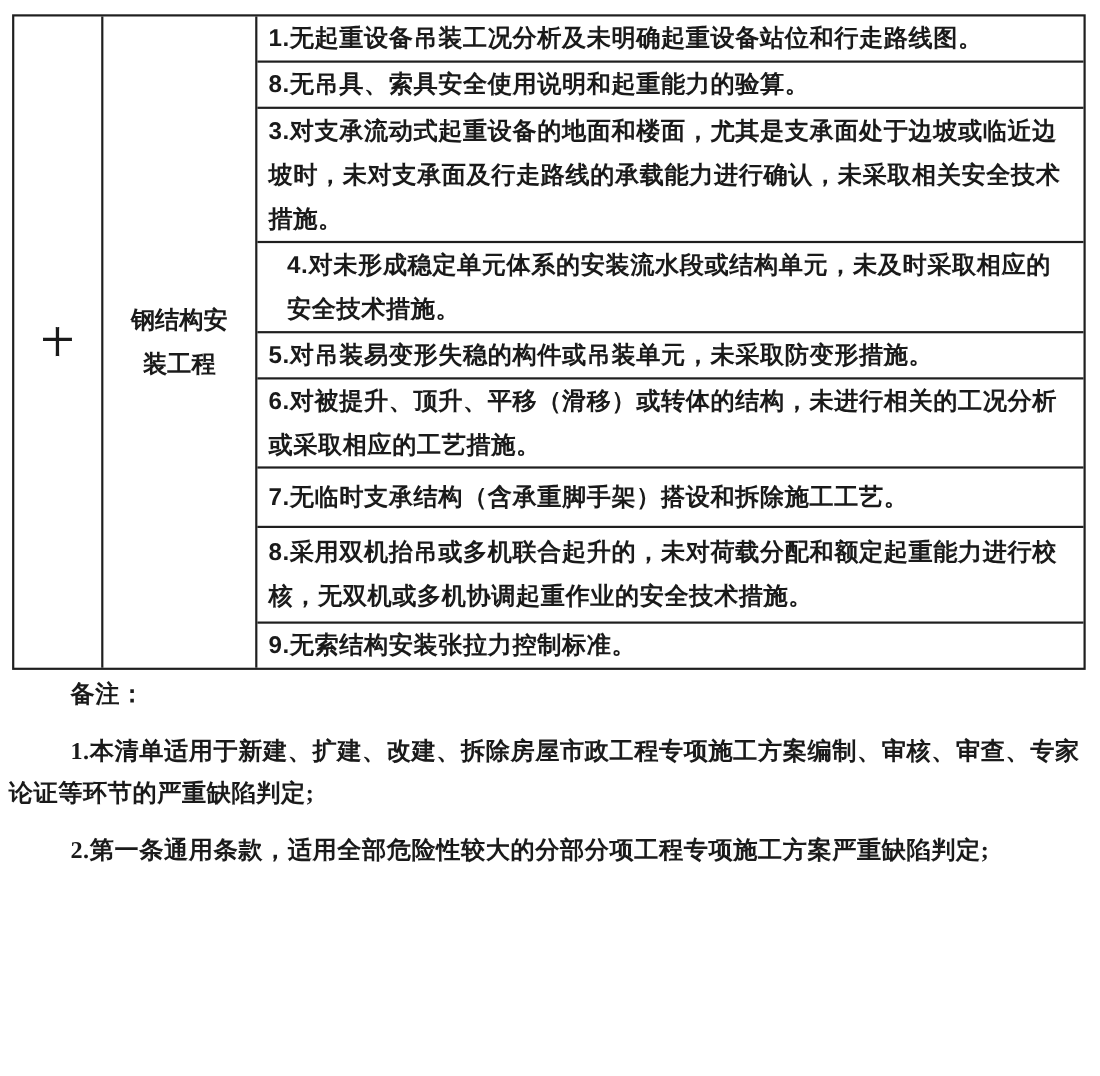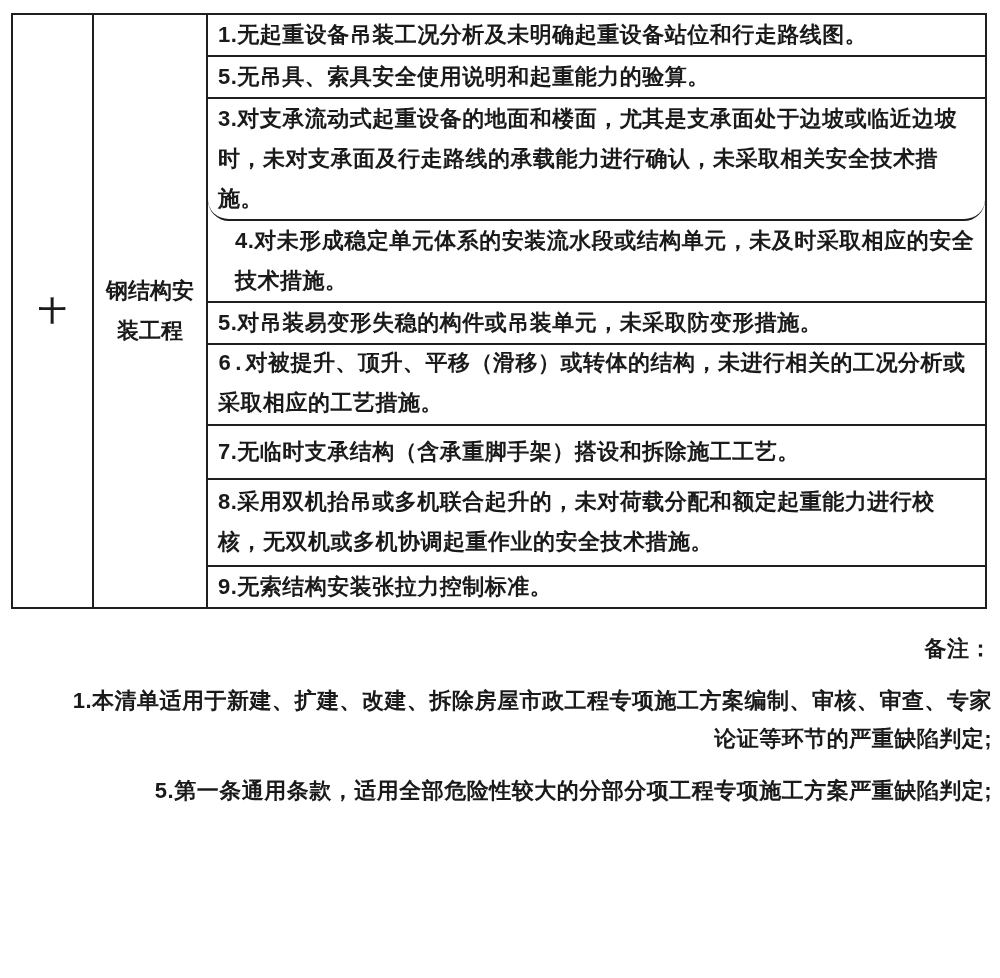--- a/index.html
+++ b/index.html
@@ -32,21 +32,21 @@
   .col-num {
     width: 81px;
     border-right: 2px solid #1f1f1f;
     display: flex;
     align-items: center;
     justify-content: center;
     font-size: 27px;
     font-weight: 600;
   }
   .col-cat {
-    width: 114px;
+    width: 140px;
     border-right: 2px solid #1f1f1f;
     display: flex;
     align-items: center;
     justify-content: center;
   }
   .col-cat span {
     display: block;
     width: 96px;
     text-align: center;
     font-size: 22px;
@@ -64,70 +64,69 @@
     align-items: center;
     padding: 0 8px 0 10px;
     font-size: 22px;
     font-weight: 600;
     line-height: 40px;
     letter-spacing: 0.5px;
   }
   .item-cell:last-child { border-bottom: none; }
   .col-items .item-cell:nth-child(1) { height: 43px; }
   .col-items .item-cell:nth-child(2) { height: 43px; }
-  .col-items .item-cell:nth-child(3) { height: 127px; border-radius: 21px; }
+  .col-items .item-cell:nth-child(3) { height: 127px; }
   .col-items .item-cell:nth-child(4) { height: 98px; padding-left: 27px; }
   .col-items .item-cell:nth-child(5) { height: 48px; }
-  .col-items .item-cell:nth-child(6) { height: 81px; font-family: Liberation Mono, monospace; }
+  .col-items .item-cell:nth-child(6) { height: 81px; }
   .col-items .item-cell:nth-child(7) { height: 63px; }
   .col-items .item-cell:nth-child(8) { height: 104px; }
   .col-items .item-cell:nth-child(9) { height: 43px; }
 
   
   .notes {
     position: absolute;
     left: 8px;
     right: 8px;
     top: 609px;
-    padding-top: 21px;
+    padding-top: 3px;
     font-size: 22px;
     font-weight: 600;
     letter-spacing: 0.5px;
-    text-align: right;
   }
   .notes p {
     line-height: 38px;
     text-indent: 56px;
   }
-  .notes p.note { margin-top: 14px; }
+  .notes p.note { margin-top: 14px; font-family: Liberation Serif, serif; }
 </style>
 </head>
 <body>
 
 <div class="page">
 
   <div class="grid-table">
     <div class="col-num">
       <span>十</span>
     </div>
     <div class="col-cat">
       <span>钢结构安装工程</span>
     </div>
     <div class="col-items">
       <div class="item-cell">1.无起重设备吊装工况分析及未明确起重设备站位和行走路线图。</div>
-      <div class="item-cell">5.无吊具、索具安全使用说明和起重能力的验算。</div>
+      <div class="item-cell">8.无吊具、索具安全使用说明和起重能力的验算。</div>
       <div class="item-cell">3.对支承流动式起重设备的地面和楼面，尤其是支承面处于边坡或临近边坡时，未对支承面及行走路线的承载能力进行确认，未采取相关安全技术措施。</div>
       <div class="item-cell">4.对未形成稳定单元体系的安装流水段或结构单元，未及时采取相应的安全技术措施。</div>
       <div class="item-cell">5.对吊装易变形失稳的构件或吊装单元，未采取防变形措施。</div>
       <div class="item-cell">6.对被提升、顶升、平移（滑移）或转体的结构，未进行相关的工况分析或采取相应的工艺措施。</div>
       <div class="item-cell">7.无临时支承结构（含承重脚手架）搭设和拆除施工工艺。</div>
       <div class="item-cell">8.采用双机抬吊或多机联合起升的，未对荷载分配和额定起重能力进行校核，无双机或多机协调起重作业的安全技术措施。</div>
       <div class="item-cell">9.无索结构安装张拉力控制标准。</div>
     </div>
   </div>
 
   <div class="notes">
     <p class="note-title">备注：</p>
     <p class="note">1.本清单适用于新建、扩建、改建、拆除房屋市政工程专项施工方案编制、审核、审查、专家论证等环节的严重缺陷判定;</p>
-    <p class="note">5.第一条通用条款，适用全部危险性较大的分部分项工程专项施工方案严重缺陷判定;</p>
+    <p class="note">2.第一条通用条款，适用全部危险性较大的分部分项工程专项施工方案严重缺陷判定;</p>
   </div>
 
 </div>
 
 </body></html>

